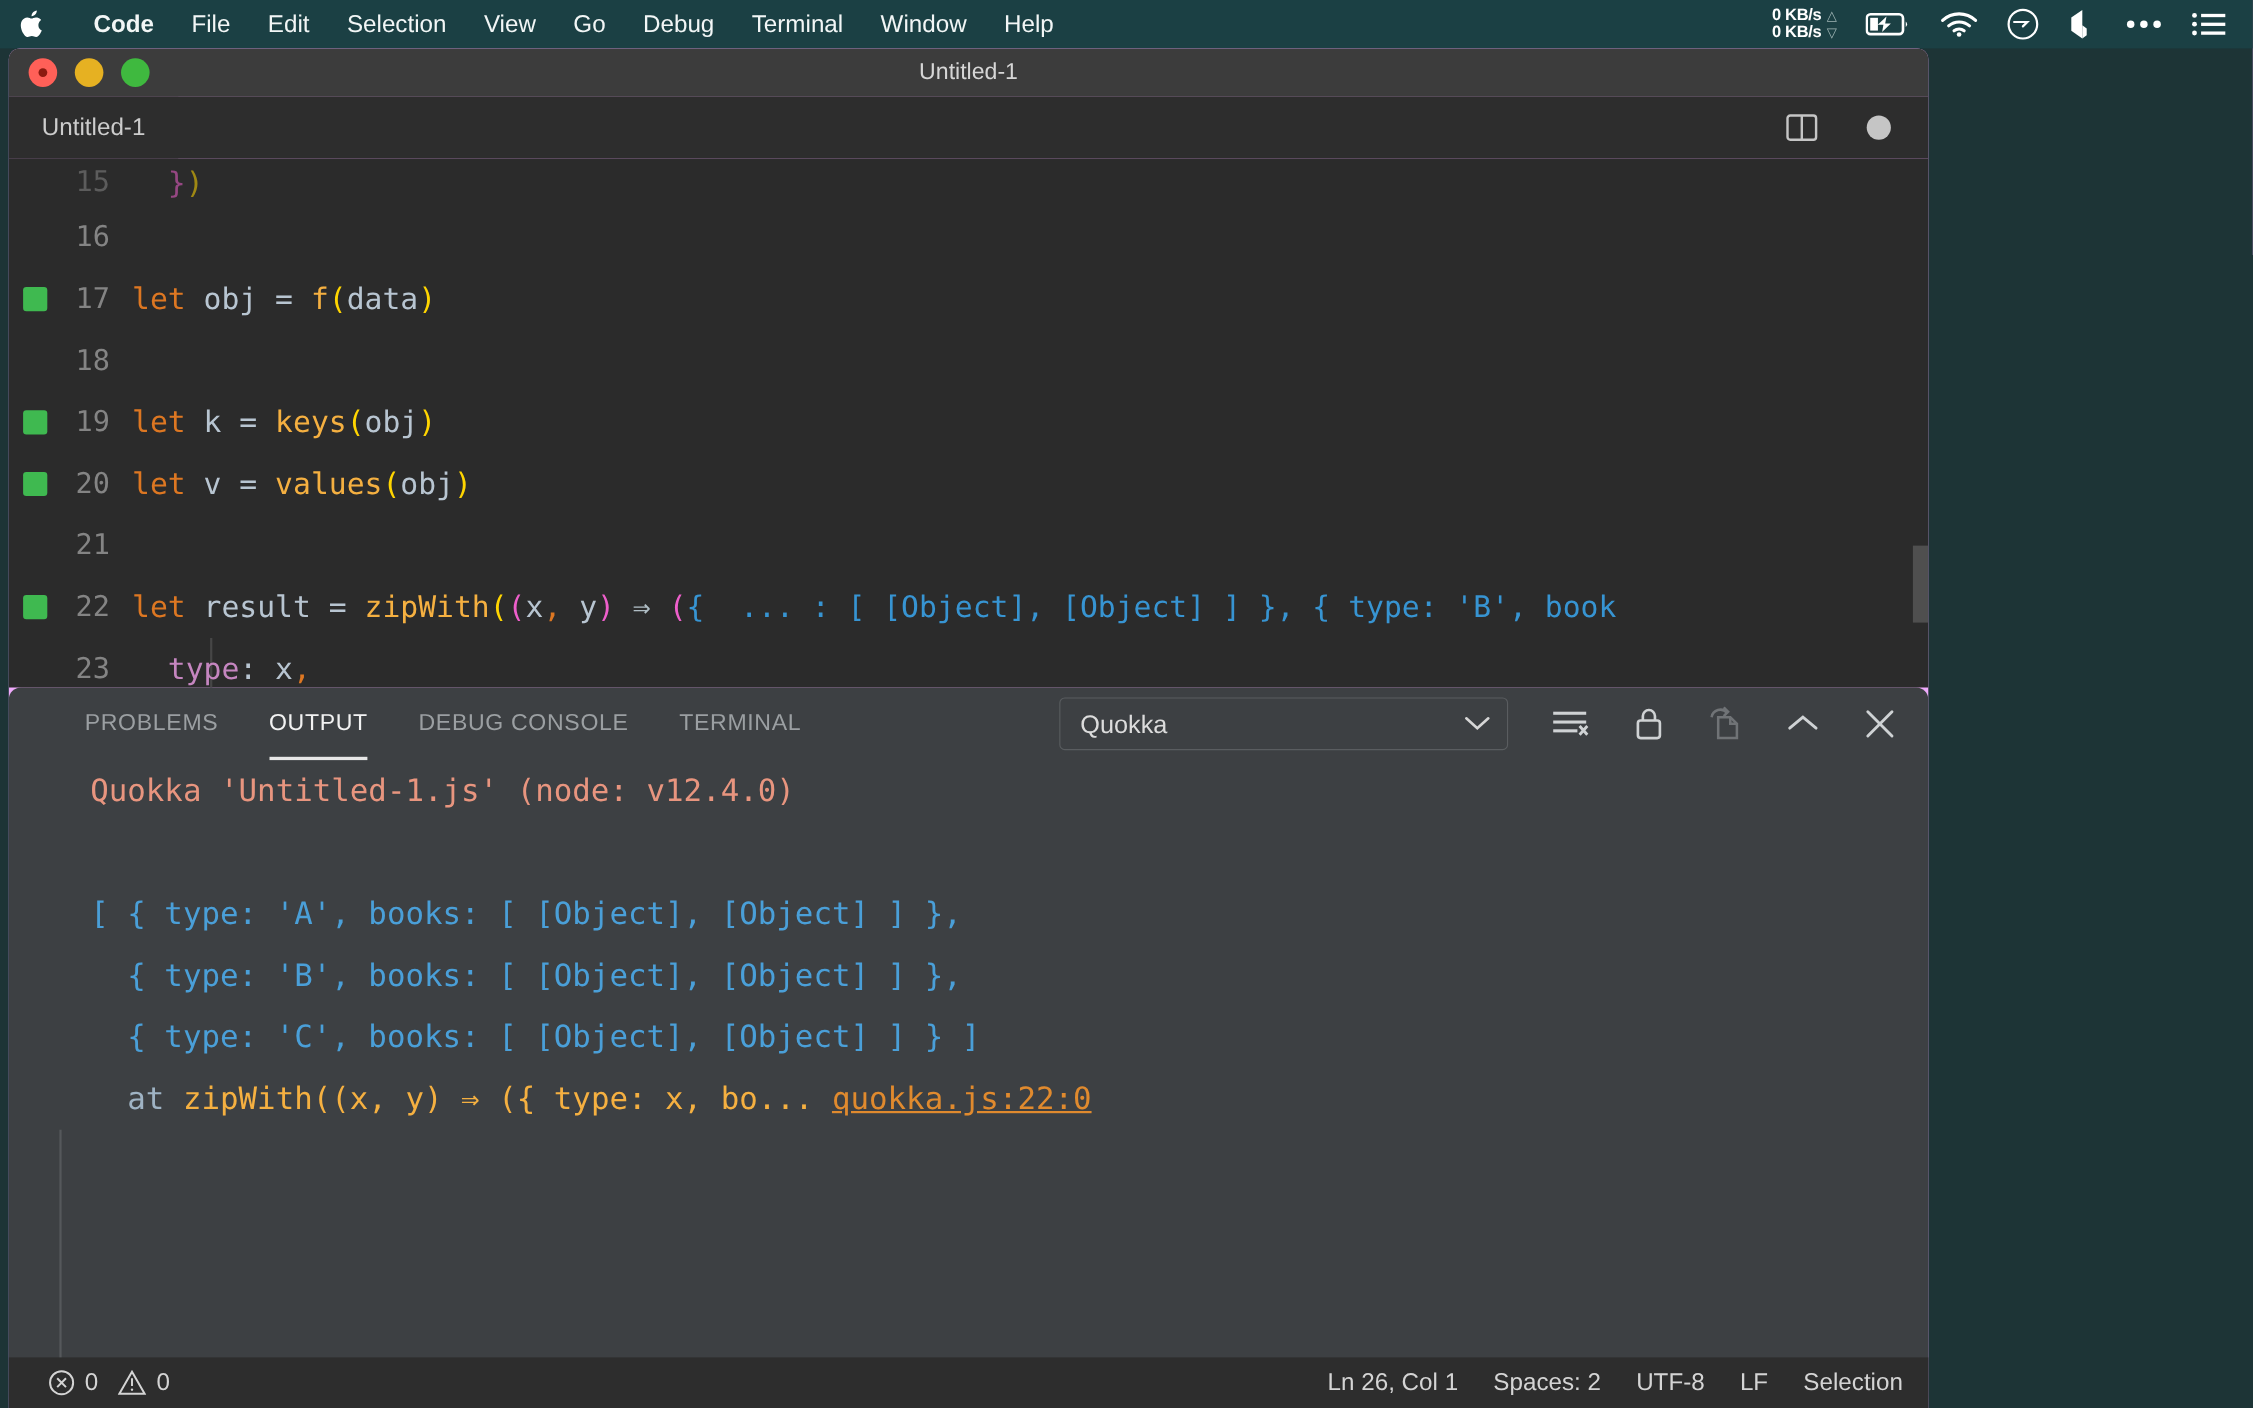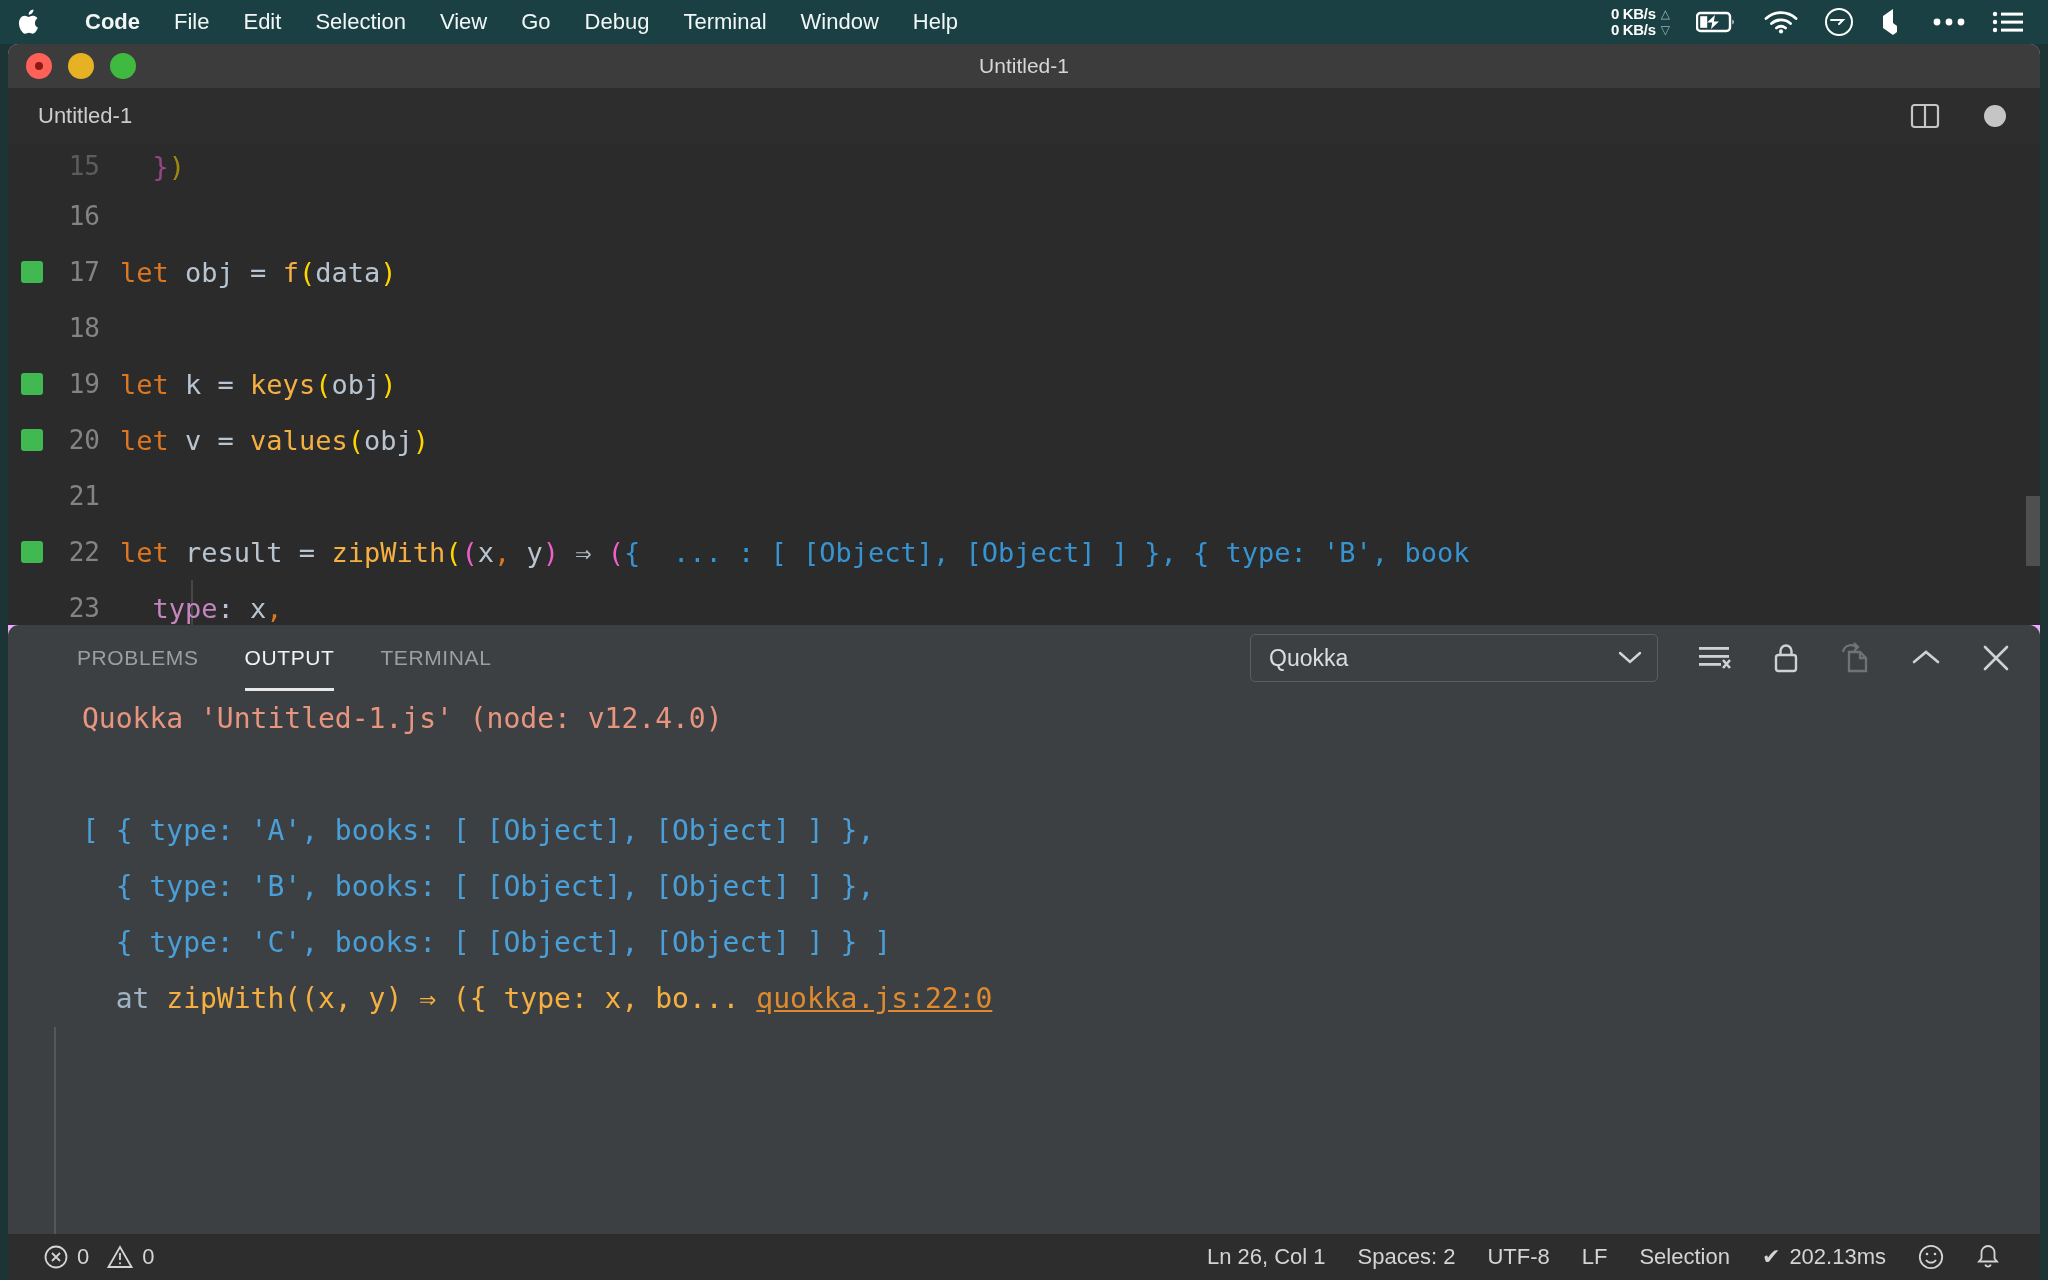--- a/index.html
+++ b/index.html
@@ -32,21 +32,21 @@
   .netspeed .nums{
     display:flex;flex-direction:column;font-size:15px;line-height:16px;
     text-align:right;font-weight:bold;letter-spacing:-0.3px;
   }
   .netspeed .arrows{
     display:flex;flex-direction:column;font-size:12px;line-height:16px;margin-left:5px;color:#9fb4b4;
   }
 
   
   .window{
-    position:absolute;left:8px;top:44px;width:2032px;height:1236px;
+    position:absolute;left:8px;top:44px;width:1745px;height:1236px;
     background:#f0abfc;border-radius:10px 10px 0 0;overflow:hidden;
   }
   .titlebar{
     position:relative;height:44px;background:#3c3c3c;
     display:flex;align-items:center;
   }
   .lights{display:flex;align-items:center;padding-left:18px;}
   .light{width:26px;height:26px;border-radius:50%;margin-right:16px;position:relative;}
   .light.red{background:#ff6058;}
   .light.yellow{background:#e6b122;}
@@ -292,20 +292,23 @@
     </div>
 
     <div class="panel">
       <div class="panel-head">
         <div class="ptabs">
           <div class="ptab">
               <span>PROBLEMS</span>
             </div>
           <div class="ptab active">
               <span>OUTPUT</span>
+            </div>
+          <div class="ptab">
+              <span>DEBUG CONSOLE</span>
             </div>
           <div class="ptab">
               <span>TERMINAL</span>
             </div>
         </div>
         <div class="panel-right">
           <div class="selectbox">
             <span>Quokka</span>
             <span class="chev">
               <svg width="26" height="16" viewBox="0 0 26 16">

